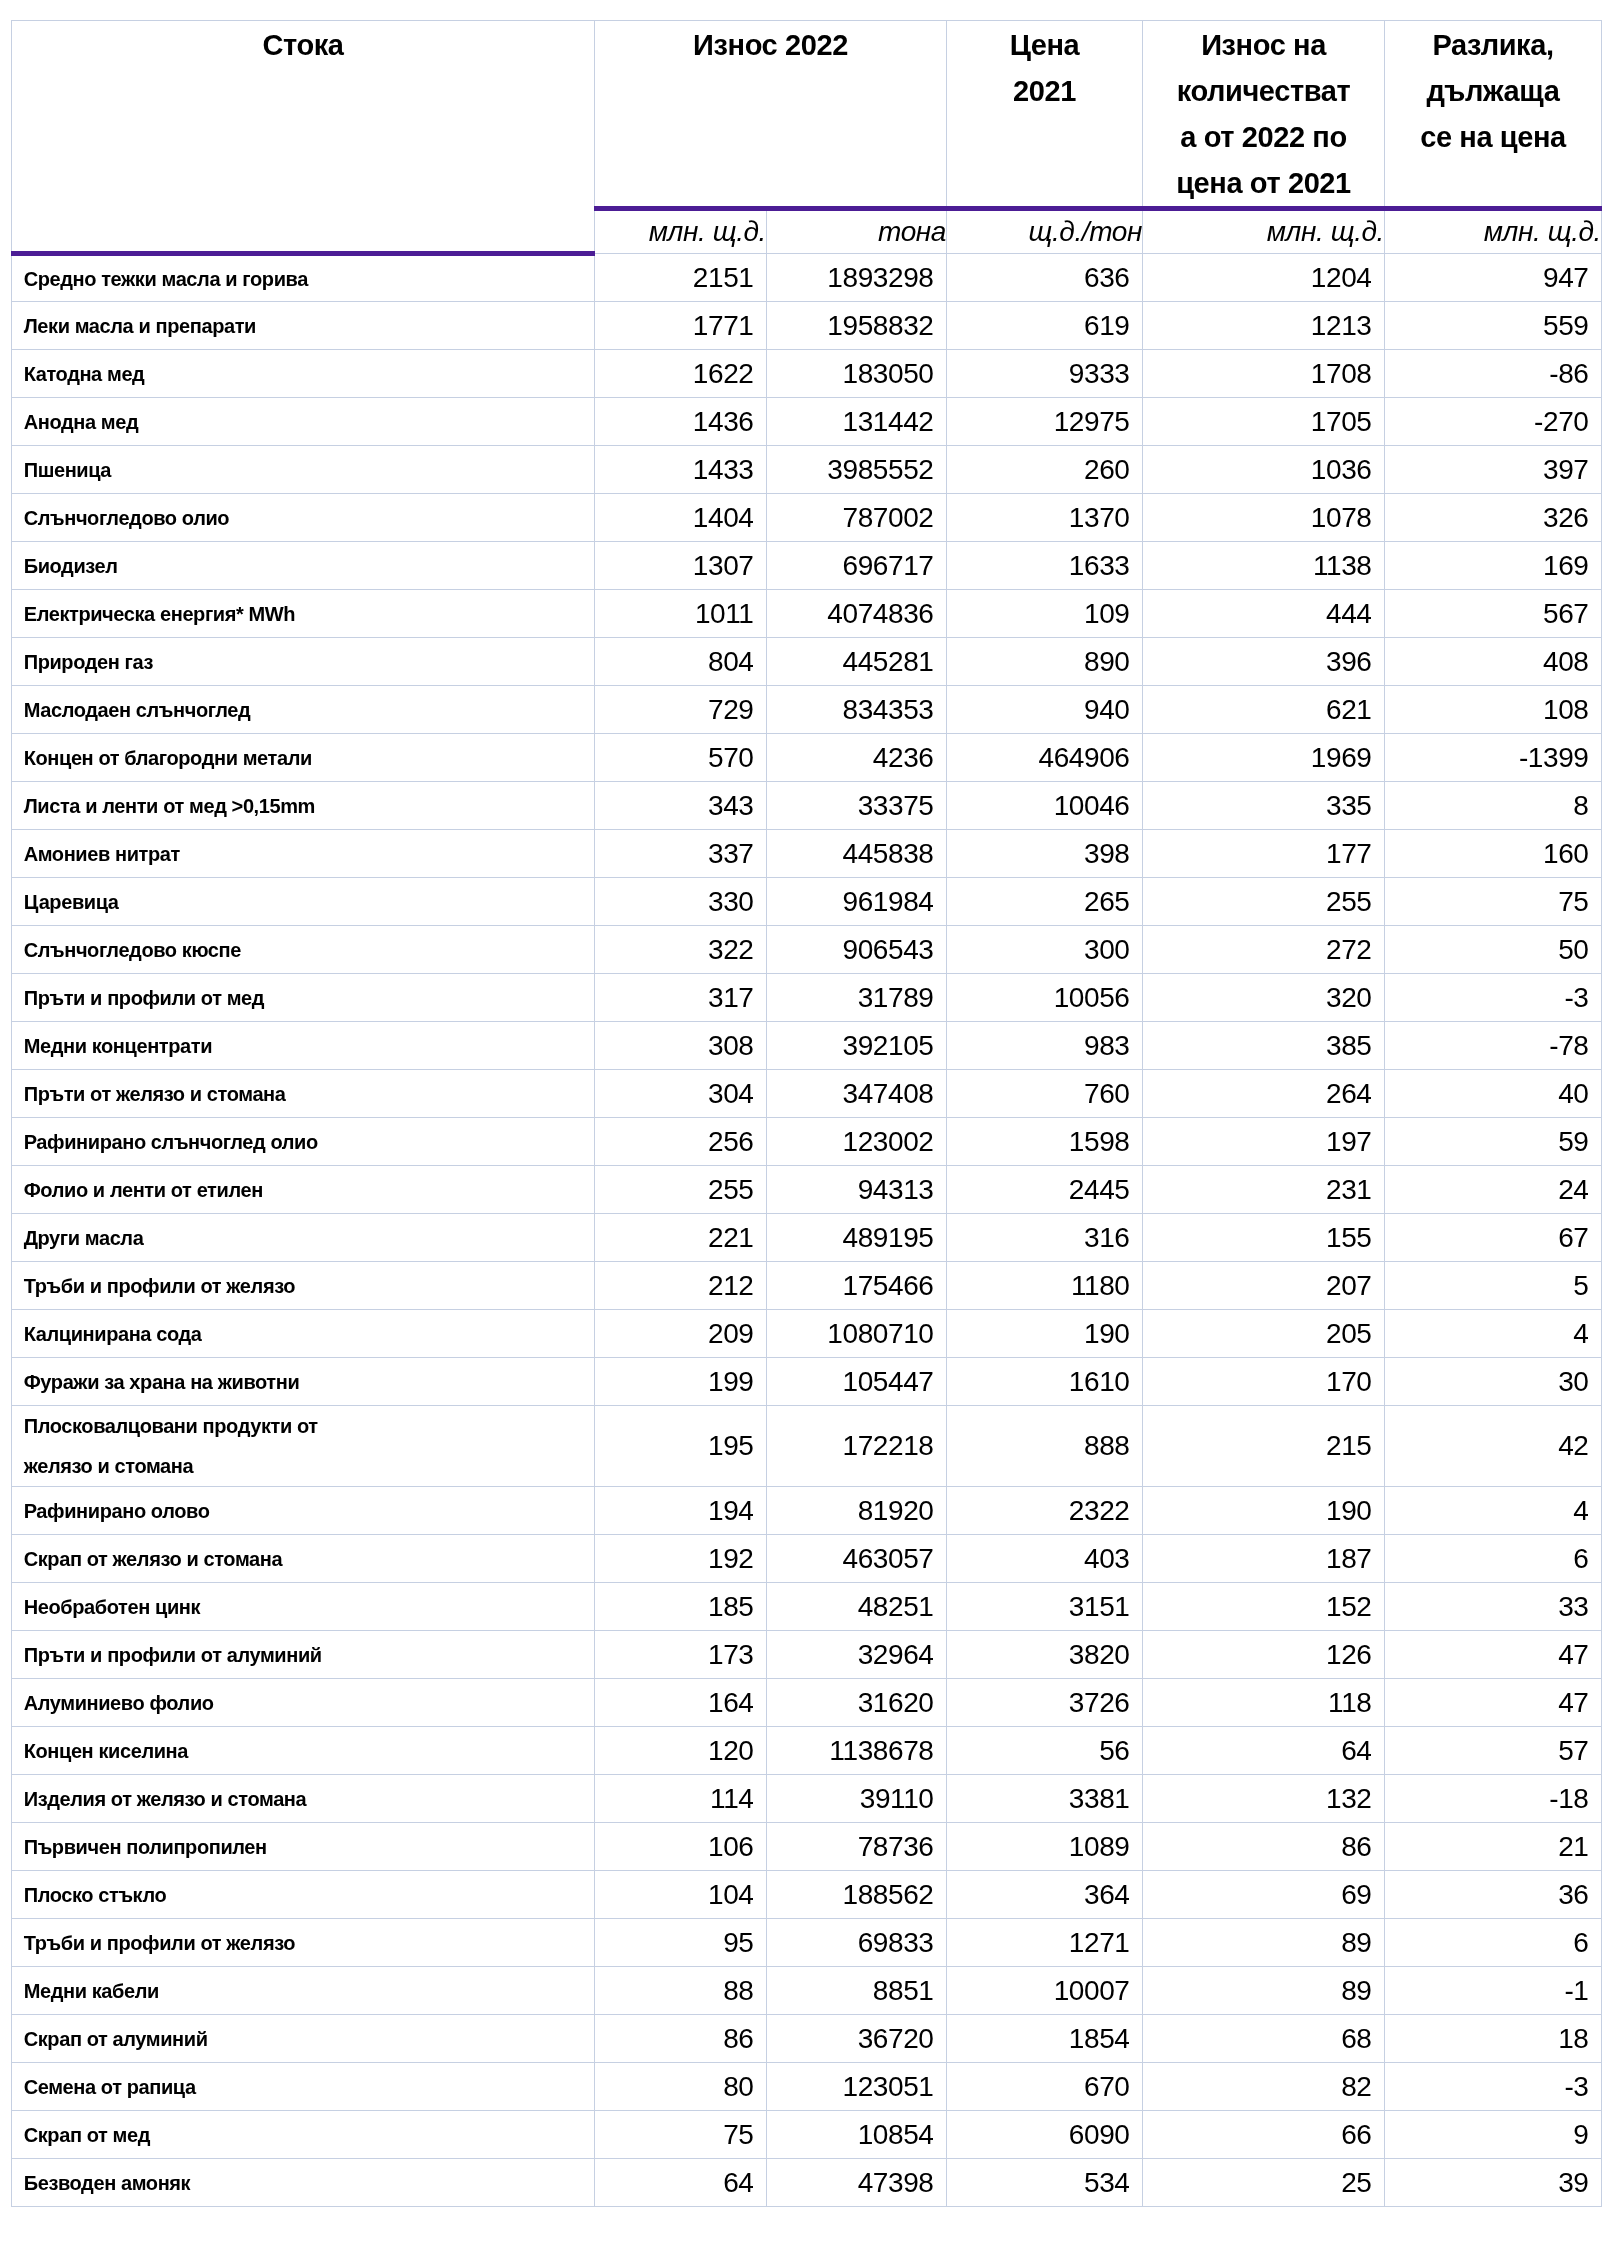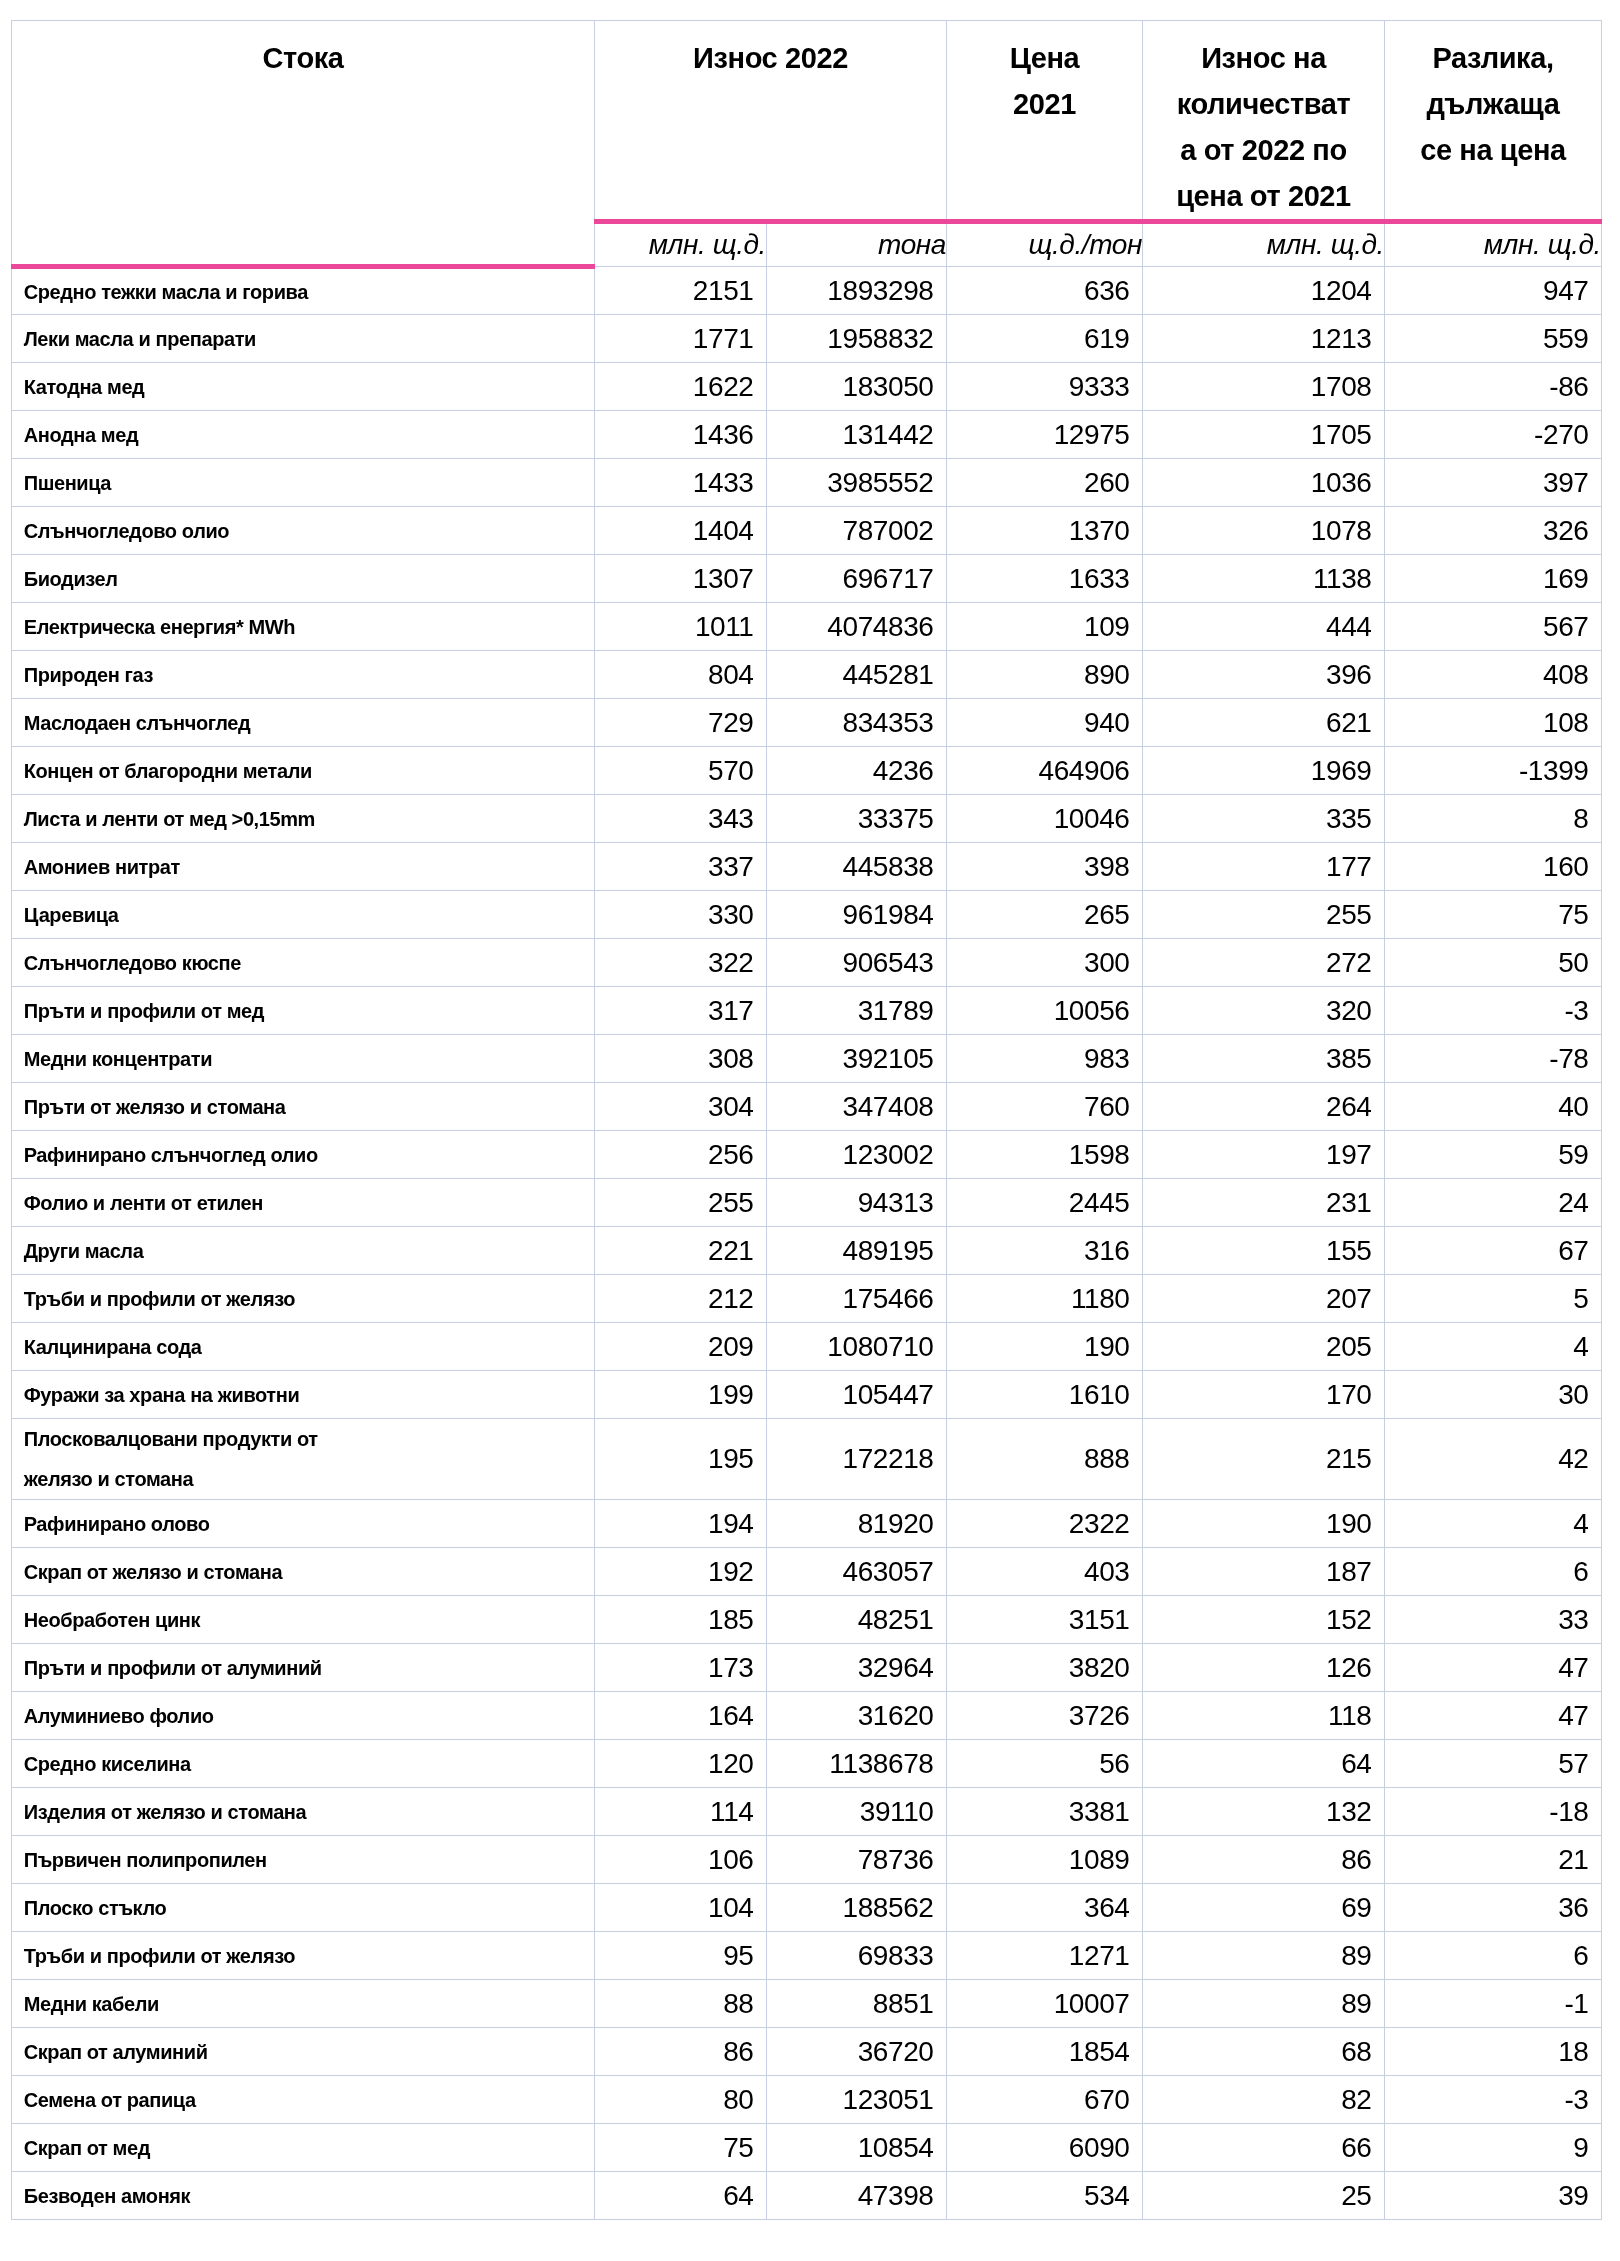--- a/index.html
+++ b/index.html
@@ -23,22 +23,22 @@
   }
   
   tr.hrow1 { height: 187px; }
   tr.hrow1 th {
     vertical-align: top;
     font-weight: bold;
     font-size: 29px;
     line-height: 46px;
     letter-spacing: -0.4px;
     text-align: center;
-    padding-top: 14px;
-    border-bottom: 5px solid #ec4899;
+    padding-top: 1px;
+    border-bottom: 5px solid #4c1d95;
   }
   th.commodity-head {
     text-align: left;
     vertical-align: top;
     padding: 8.4px 0 0 11.7px;
     border-bottom: 1.7px solid #c6d0e2;
   }
   .wrap { white-space: pre-line; }
   
   tr.hrow2 { height: 45px; }
@@ -342,21 +342,21 @@
         </tr>
         <tr>
           <td class="name">Алуминиево фолио</td>
           <td class="num">164</td>
           <td class="num">31620</td>
           <td class="num">3726</td>
           <td class="num">118</td>
           <td class="num">47</td>
         </tr>
         <tr>
-          <td class="name">Средно киселина</td>
+          <td class="name">Концен киселина</td>
           <td class="num">120</td>
           <td class="num">1138678</td>
           <td class="num">56</td>
           <td class="num">64</td>
           <td class="num">57</td>
         </tr>
         <tr>
           <td class="name">Изделия от желязо и стомана</td>
           <td class="num">114</td>
           <td class="num">39110</td>

